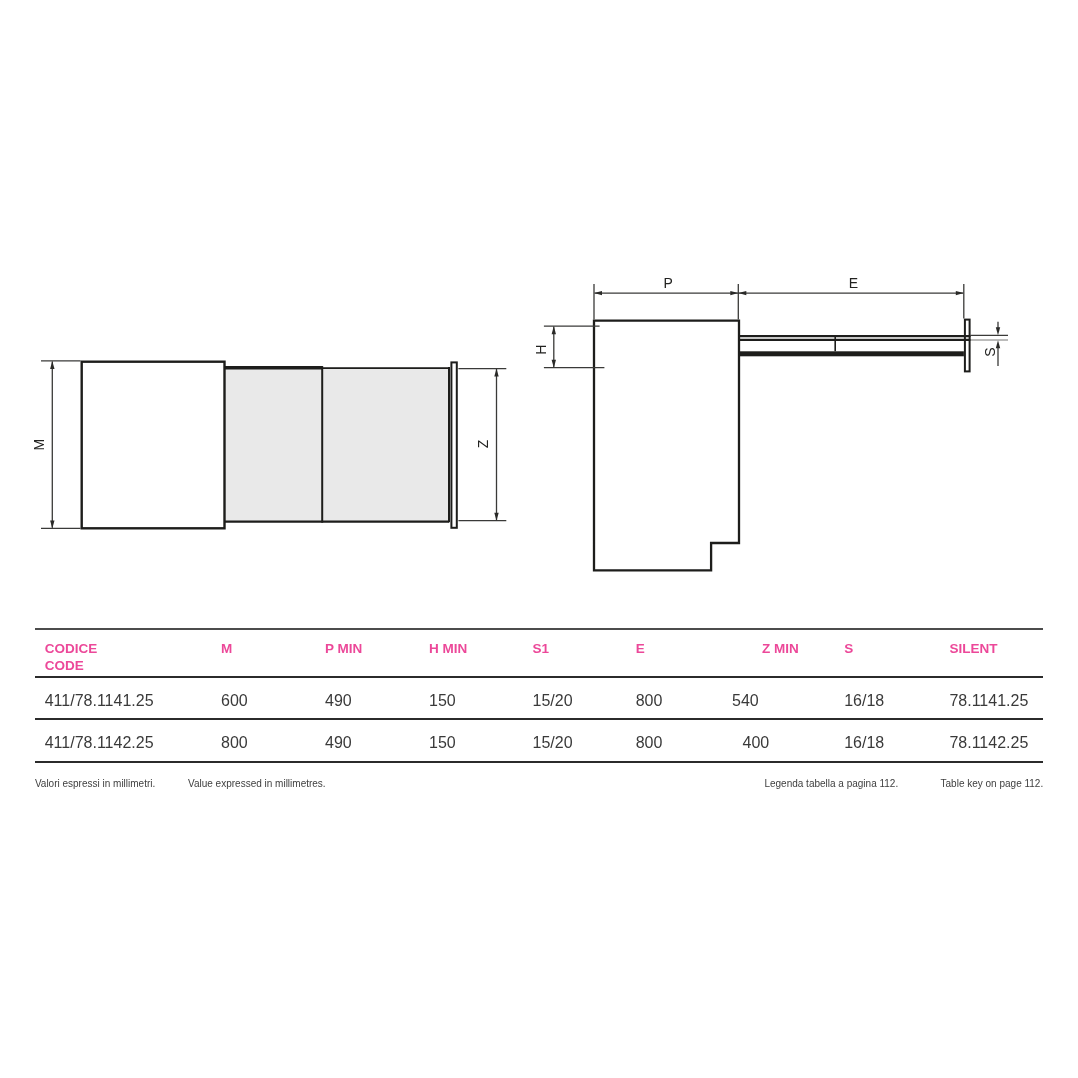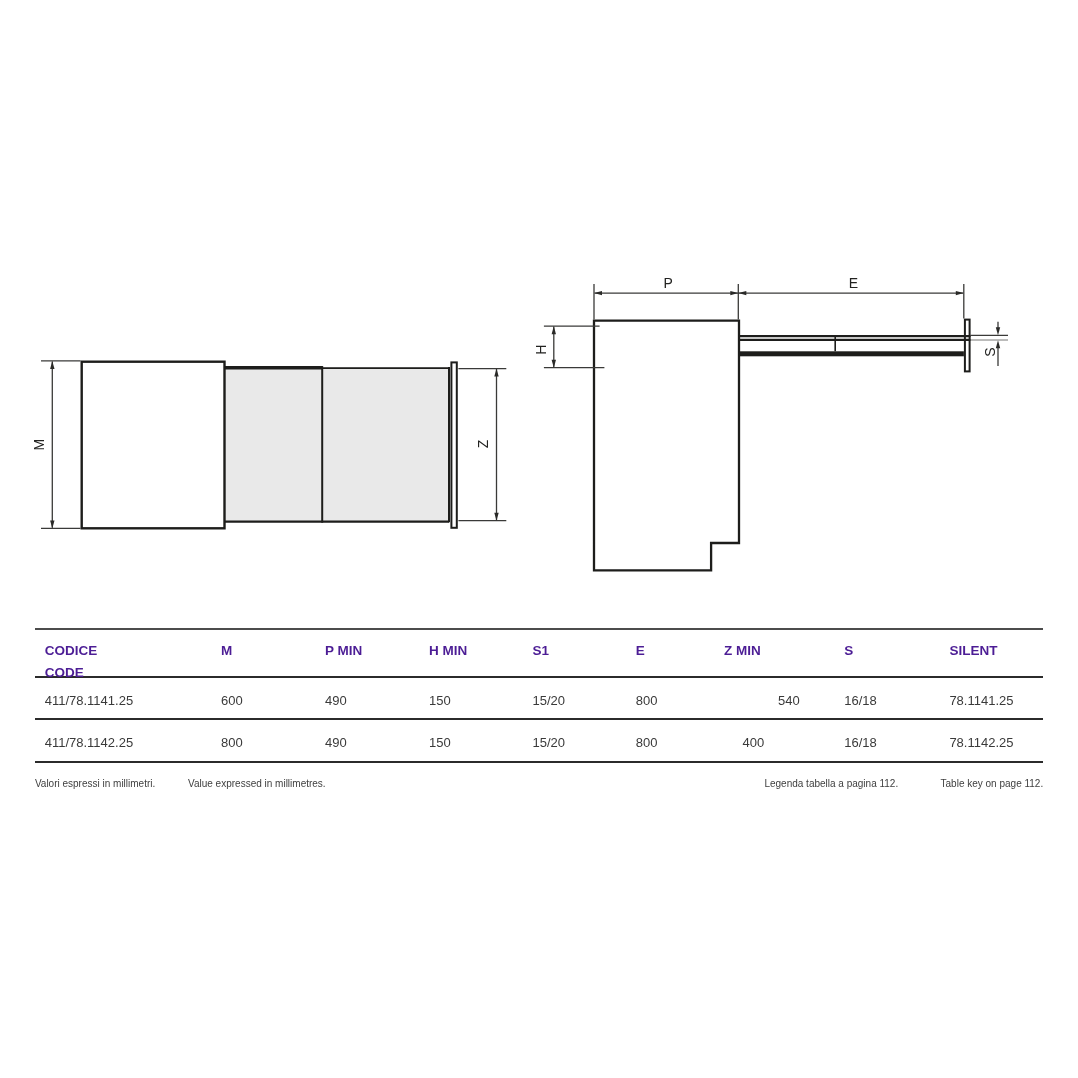--- a/index.html
+++ b/index.html
@@ -1,19 +1,19 @@
 <!DOCTYPE html>
 <html><head>
 <meta charset="utf-8">
 <style>
   html,body{margin:0;padding:0;background:#ffffff;width:1078px;height:1078px;overflow:hidden}
   body{font-family:"Liberation Sans",sans-serif;position:relative}
   .abs{position:absolute;transform:translateZ(0)}
-  .hdr{font-weight:bold;font-size:13.5px;line-height:22px;color:#4c1d95;white-space:nowrap}
-  .dat{font-size:13px;line-height:15px;color:#3a3a3a;white-space:nowrap}
+  .hdr{font-weight:bold;font-size:13.5px;line-height:17px;color:#ec4899;white-space:nowrap}
+  .dat{font-size:16px;line-height:15px;color:#3a3a3a;white-space:nowrap}
   .ftr{font-size:10px;line-height:11.5px;color:#404040;white-space:nowrap}
   .rule{position:absolute;left:34.6px;width:1008.9px;background:#2b2b2b}
 </style>
 </head>
 <body>
 <svg class="abs" style="left:0;top:0" width="1078" height="620" viewBox="0 0 1078 620">
 
   <rect x="224.5" y="367" width="224.3" height="154.7" fill="#e9e9e9"></rect>
   <line x1="224.5" y1="367.8" x2="322.6" y2="367.8" stroke="#1d1d1b" stroke-width="3.4"></line>
   <line x1="322.6" y1="368.2" x2="449" y2="368.2" stroke="#1d1d1b" stroke-width="1.7"></line>
@@ -79,31 +79,31 @@
 <div class="rule" style="top:676.4px;height:2px"></div>
 <div class="rule" style="top:717.8px;height:1.8px"></div>
 <div class="rule" style="top:761.3px;height:2px"></div>
 
 <div class="abs hdr" style="left:44.7px;top:640.2px">CODICE<br>CODE</div>
 <div class="abs hdr" style="left:221px;top:640.2px">M</div>
 <div class="abs hdr" style="left:325px;top:640.2px">P MIN</div>
 <div class="abs hdr" style="left:429px;top:640.2px">H MIN</div>
 <div class="abs hdr" style="left:532.5px;top:640.2px">S1</div>
 <div class="abs hdr" style="left:635.7px;top:640.2px">E</div>
-<div class="abs hdr" style="left:724px;top:640.2px">Z MIN</div>
+<div class="abs hdr" style="left:762px;top:640.2px">Z MIN</div>
 <div class="abs hdr" style="left:844.2px;top:640.2px">S</div>
 <div class="abs hdr" style="left:949.4px;top:640.2px">SILENT</div>
 
 <div class="abs dat" style="left:44.7px;top:692.6px">411/78.1141.25</div>
 <div class="abs dat" style="left:221px;top:692.6px">600</div>
 <div class="abs dat" style="left:325px;top:692.6px">490</div>
 <div class="abs dat" style="left:429px;top:692.6px">150</div>
 <div class="abs dat" style="left:532.5px;top:692.6px">15/20</div>
 <div class="abs dat" style="left:635.7px;top:692.6px">800</div>
-<div class="abs dat" style="left:778px;top:692.6px">540</div>
+<div class="abs dat" style="left:732px;top:692.6px">540</div>
 <div class="abs dat" style="left:844.2px;top:692.6px">16/18</div>
 <div class="abs dat" style="left:949.4px;top:692.6px">78.1141.25</div>
 
 <div class="abs dat" style="left:44.7px;top:734.6px">411/78.1142.25</div>
 <div class="abs dat" style="left:221px;top:734.6px">800</div>
 <div class="abs dat" style="left:325px;top:734.6px">490</div>
 <div class="abs dat" style="left:429px;top:734.6px">150</div>
 <div class="abs dat" style="left:532.5px;top:734.6px">15/20</div>
 <div class="abs dat" style="left:635.7px;top:734.6px">800</div>
 <div class="abs dat" style="left:742.5px;top:734.6px">400</div>

